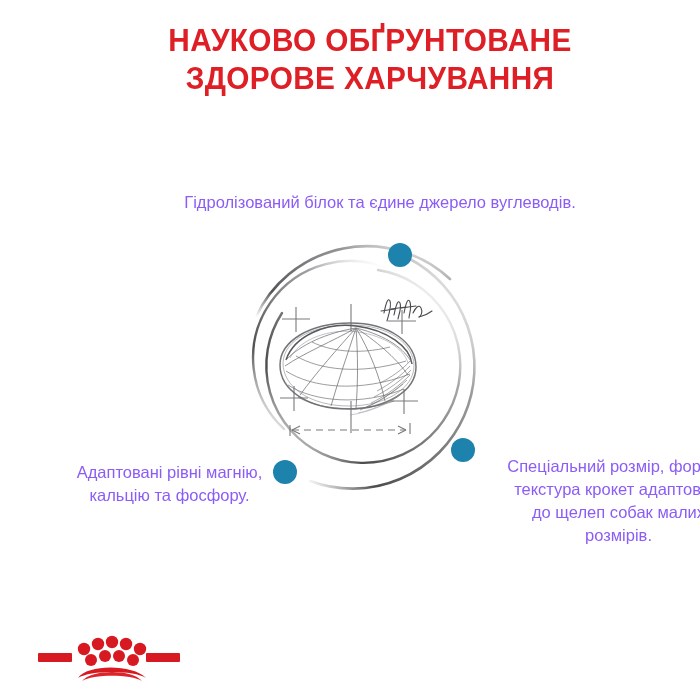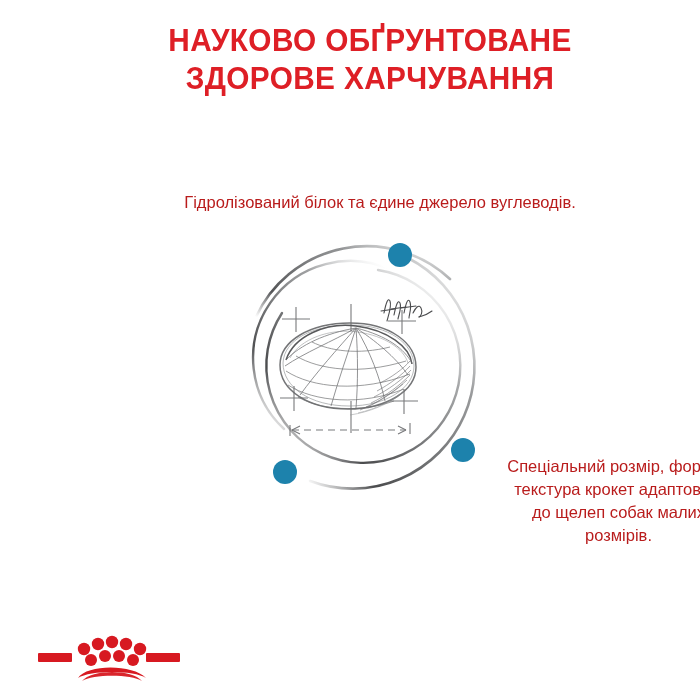--- a/index.html
+++ b/index.html
@@ -24,21 +24,21 @@
     line-height:38px;
     letter-spacing:.4px;
     font-stretch:condensed;
     transform:scaleX(.96);
   }
   .title-line{display:block;white-space:nowrap;}
 
   
   .callout{
     position:absolute;
-    color:#b91c1c;
+    color:#8b5cf6;
     font-size:16.5px;
     line-height:23px;
     text-align:center;
   }
   #callout-top   {left:150px;top:191px;width:420px;}
   #callout-left  {left:42px; top:461px;width:215px;}
   #callout-right {left:486px;top:455px;width:225px;}
 
   
   #diagram{
@@ -61,20 +61,21 @@
 
 <div id="page">
 
   <div class="title">
     <span class="title-line">НАУКОВО ОБҐРУНТОВАНЕ</span>
     <span class="title-line">ЗДОРОВЕ ХАРЧУВАННЯ</span>
   </div>
 
   <div class="callout" id="callout-top">Гідролізований білок та єдине джерело вуглеводів.</div>
 
+  <div class="callout" id="callout-left">Адаптовані рівні магнію, кальцію та фосфору.</div>
 
   <div class="callout" id="callout-right">Спеціальний розмір, форма і текстура крокет адаптовані до щелеп собак малих розмірів.</div>
 
   <div id="diagram">
     <svg viewBox="0 0 264 264" xmlns="http://www.w3.org/2000/svg">
       <defs>
 
         <linearGradient id="gOuterA" x1="0" y1="1" x2="1" y2="0">
           <stop offset="0" stop-color="#58595B" stop-opacity="0"></stop>
           <stop offset="0.22" stop-color="#4a4b4d" stop-opacity="0.95"></stop>

